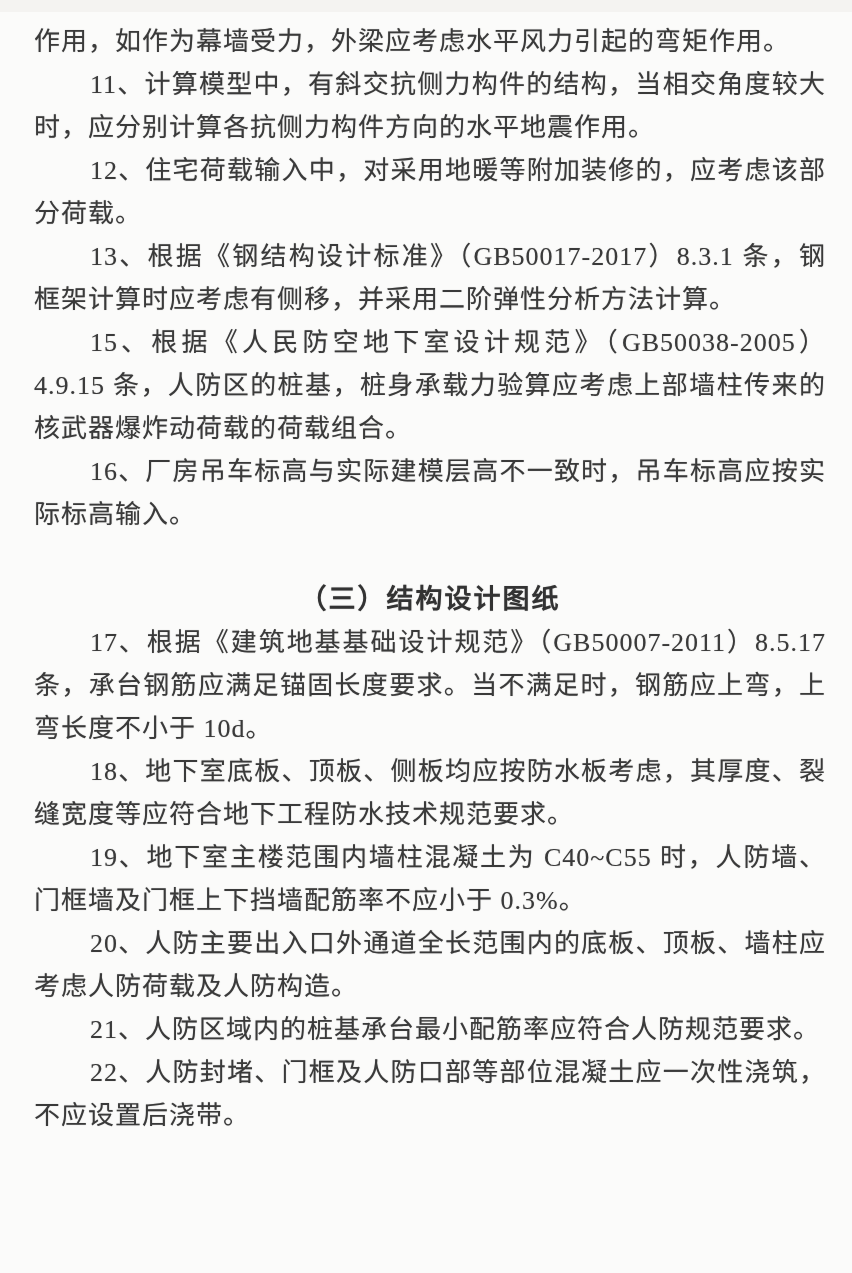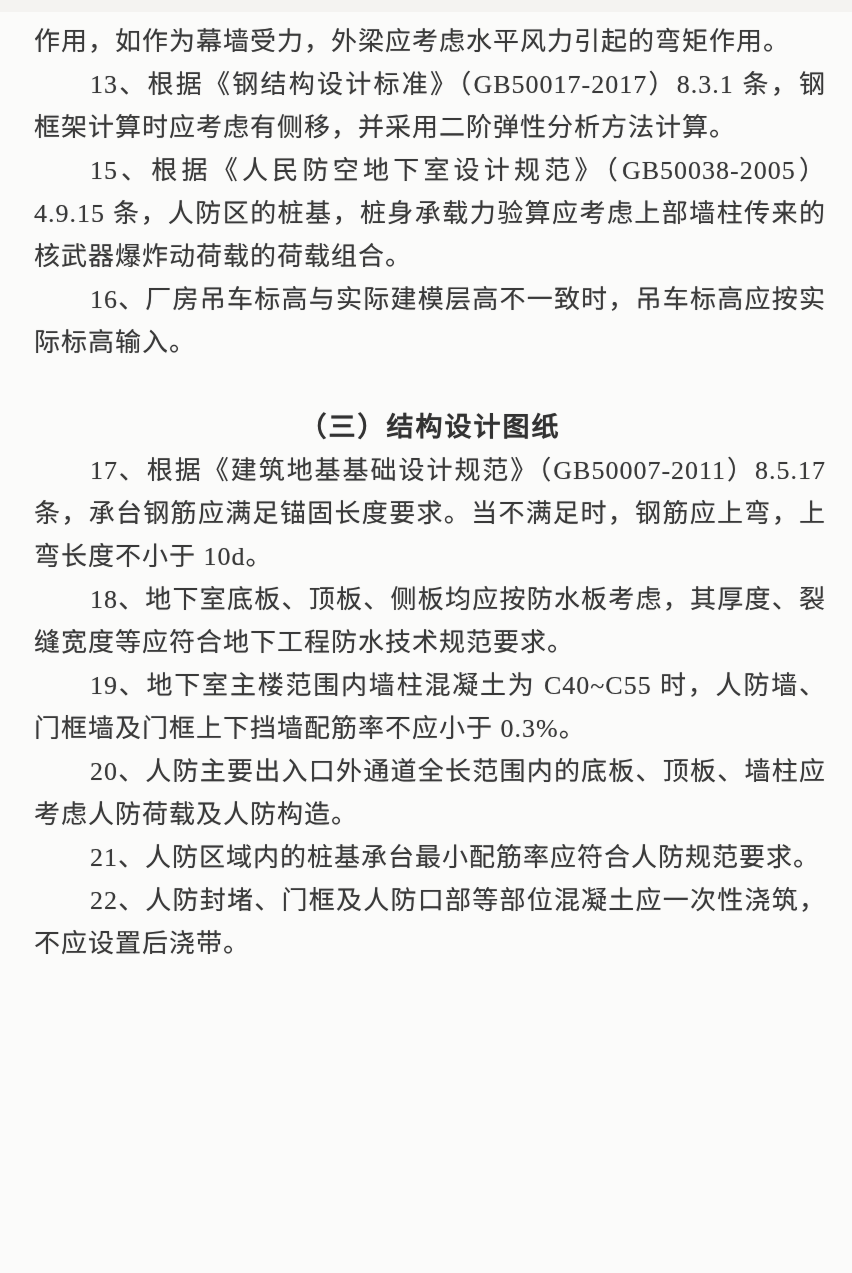--- a/index.html
+++ b/index.html
@@ -41,21 +41,23 @@
     text-align: center;
   }
 </style>
 </head>
 <body>
 
 <div class="page">
 
   <p class="para continuation">作用，如作为幕墙受力，外梁应考虑水平风力引起的弯矩作用。</p>
 
+  <p class="para">11、计算模型中，有斜交抗侧力构件的结构，当相交角度较大时，应分别计算各抗侧力构件方向的水平地震作用。</p>
 
+  <p class="para">12、住宅荷载输入中，对采用地暖等附加装修的，应考虑该部分荷载。</p>
 
   <p class="para">13、根据《钢结构设计标准》（GB50017-2017）8.3.1 条，钢框架计算时应考虑有侧移，并采用二阶弹性分析方法计算。</p>
 
 
   <p class="para">15、根据《人民防空地下室设计规范》（GB50038-2005）4.9.15 条，人防区的桩基，桩身承载力验算应考虑上部墙柱传来的核武器爆炸动荷载的荷载组合。</p>
 
   <p class="para">16、厂房吊车标高与实际建模层高不一致时，吊车标高应按实际标高输入。</p>
 
   <h2 class="section-heading">（三）结构设计图纸</h2>
 

